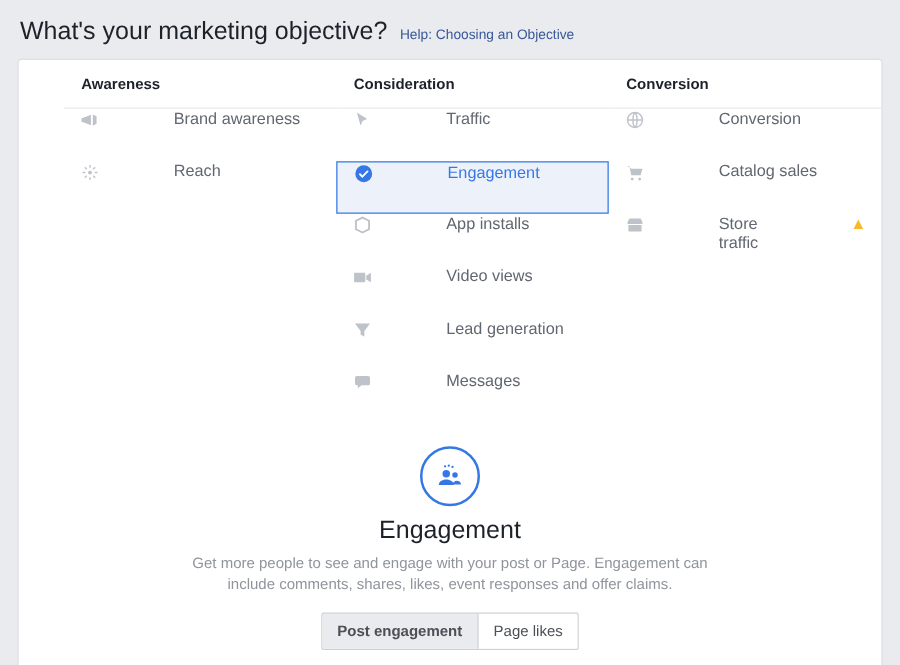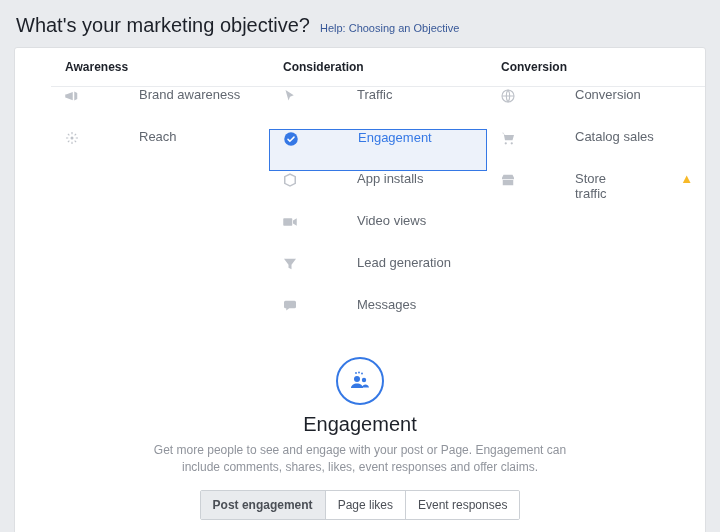--- a/index.html
+++ b/index.html
@@ -158,18 +158,17 @@
             <circle cx="8" cy="4" r=".9"></circle>
             <circle cx="11" cy="3.5" r=".9"></circle>
             <circle cx="14" cy="4.5" r=".9"></circle>
           </svg>
       </div>
       <div class="sel-title">Engagement</div>
       <div class="sel-desc">Get more people to see and engage with your post or Page. Engagement can include comments, shares, likes, event responses and offer claims.</div>
       <div class="seg">
         <div class="seg-btn active">Post engagement</div>
         <div class="seg-btn">Page likes</div>
-        <div class="seg-btn">Event responses</div>
       </div>
       
     </div>
   </div>
 </div>
 
 </body></html>

